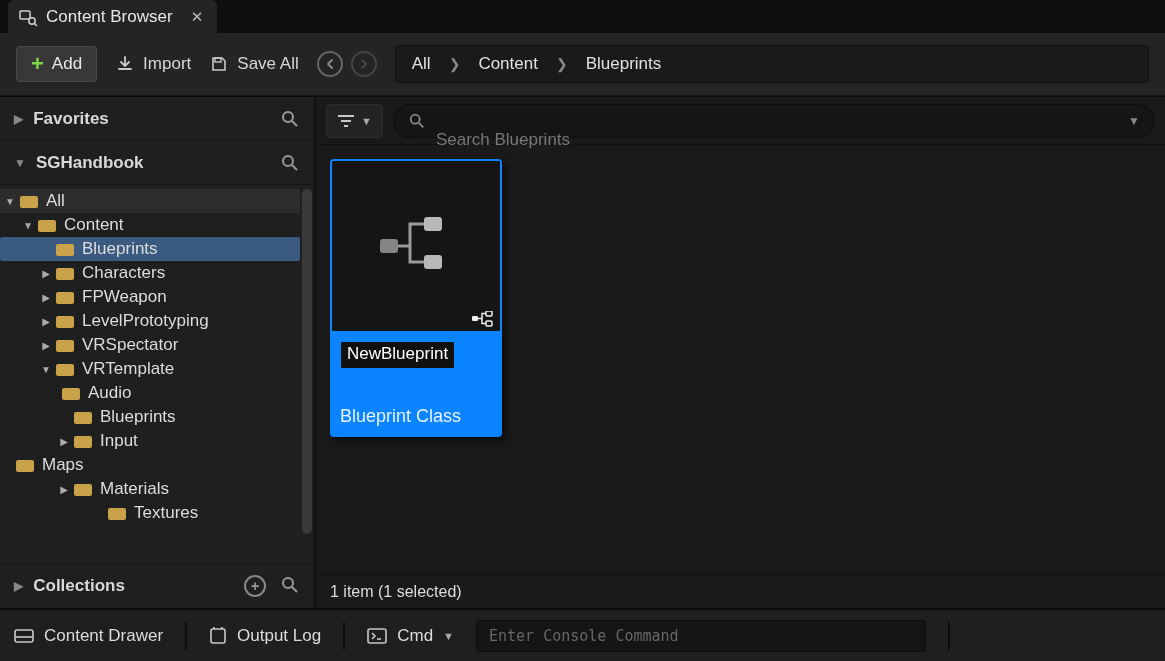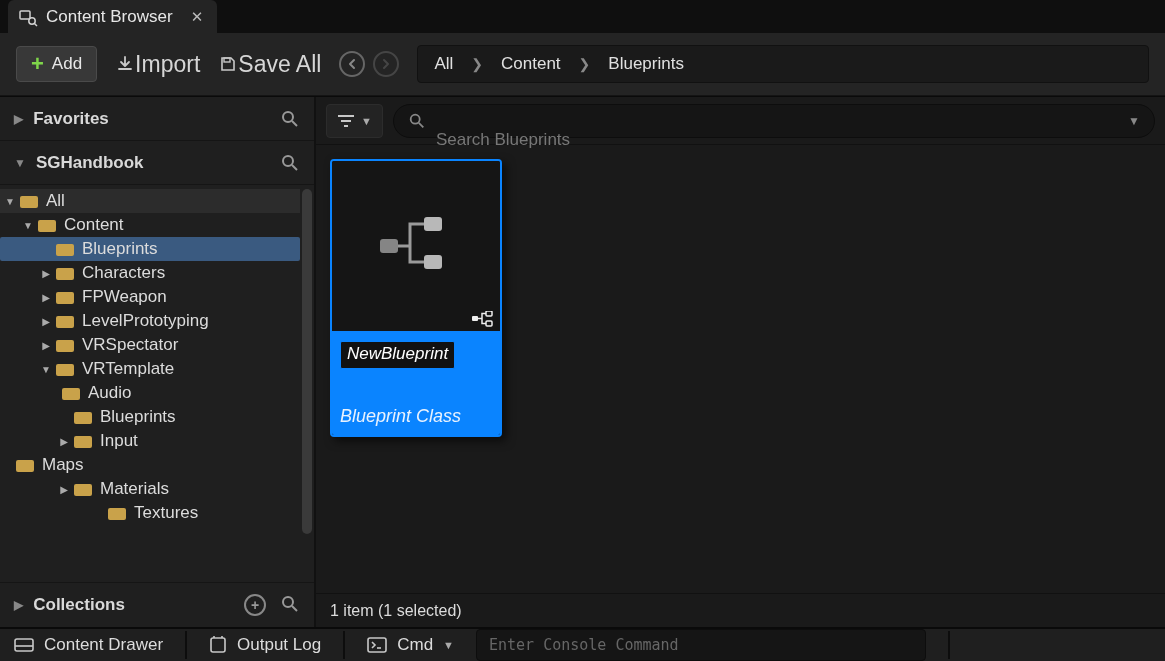--- a/index.html
+++ b/index.html
@@ -21,22 +21,22 @@
     height:63px; background:#242424; display:flex; align-items:center;
     gap:18px; padding:0 16px; border-bottom:1px solid #141414;
   }
   .btn-add {
     display:flex; align-items:center; gap:8px;
     background:#383838; border:1px solid #4a4a4a; border-radius:4px;
     height:36px; padding:0 14px; color:#e8e8e8; font-size:17px; cursor:pointer;
   }
   .btn-add .plus { color:#7fd54a; font-size:22px; font-weight:bold; line-height:1; }
   .tool-item {
-    display:flex; align-items:center; color:#d6d6d6;
-    font-size:23px; cursor:pointer;
+    display:flex; gap:8px; color:#d6d6d6;
+    font-size:17px; cursor:pointer;
   }
   .circle-btn {
     width:26px; height:26px; border:2px solid #666; border-radius:50%;
     display:flex; align-items:center; justify-content:center; color:#888; font-size:14px; cursor:pointer;
   }
   .nav-btns { display:flex; gap:8px; }
   .breadcrumb {
     flex:1; height:38px; background:#1a1a1a; border:1px solid #111;
     border-radius:4px; display:flex; align-items:center; gap:18px;
     padding:0 16px; font-size:17px; color:#e0e0e0;
@@ -123,36 +123,35 @@
   .asset-thumb {
     height:170px; background:#151515; display:flex; align-items:center; justify-content:center;
     position:relative;
   }
   .asset-thumb .corner {
     position:absolute; right:6px; bottom:4px;
   }
   .asset-caption {
     flex:1; background:#0a84ff; padding:10px 8px 8px 8px; display:flex; flex-direction:column;
     justify-content:space-between;
-    font-style:italic;
   }
   .asset-name {
     align-self:flex-start;
     background:#111; color:#fff; padding:2px 6px 4px 6px;
     font-size:17px; border:1px solid #0a84ff; border-radius:2px;
     outline:none;
   }
   .asset-type { color:#e8f2ff; font-size:18px; }
 
   .status-line { height:34px; display:flex; align-items:center; padding:0 14px;
     color:#dcdcdc; font-size:16px; border-top:1px solid #111;}
 
   
   .bottom {
-    height:34px; background:#1f1f1f; border-top:2px solid #0a0a0a;
+    height:53px; background:#1f1f1f; border-top:2px solid #0a0a0a;
     display:flex; align-items:center; gap:22px; padding:16px 14px;
   }
   .bottom .group { display:flex; align-items:center; gap:10px; font-size:17px; color:#dcdcdc; cursor:pointer;}
   .console-input {
     width:450px; height:32px; background:#151515; border:1px solid #0d0d0d;
     border-radius:4px; padding:0 12px; color:#cfcfcf; font-family:Consolas, monospace;
     font-size:15px; outline:none;
   }
   .console-input::placeholder { color:#666; }
 

